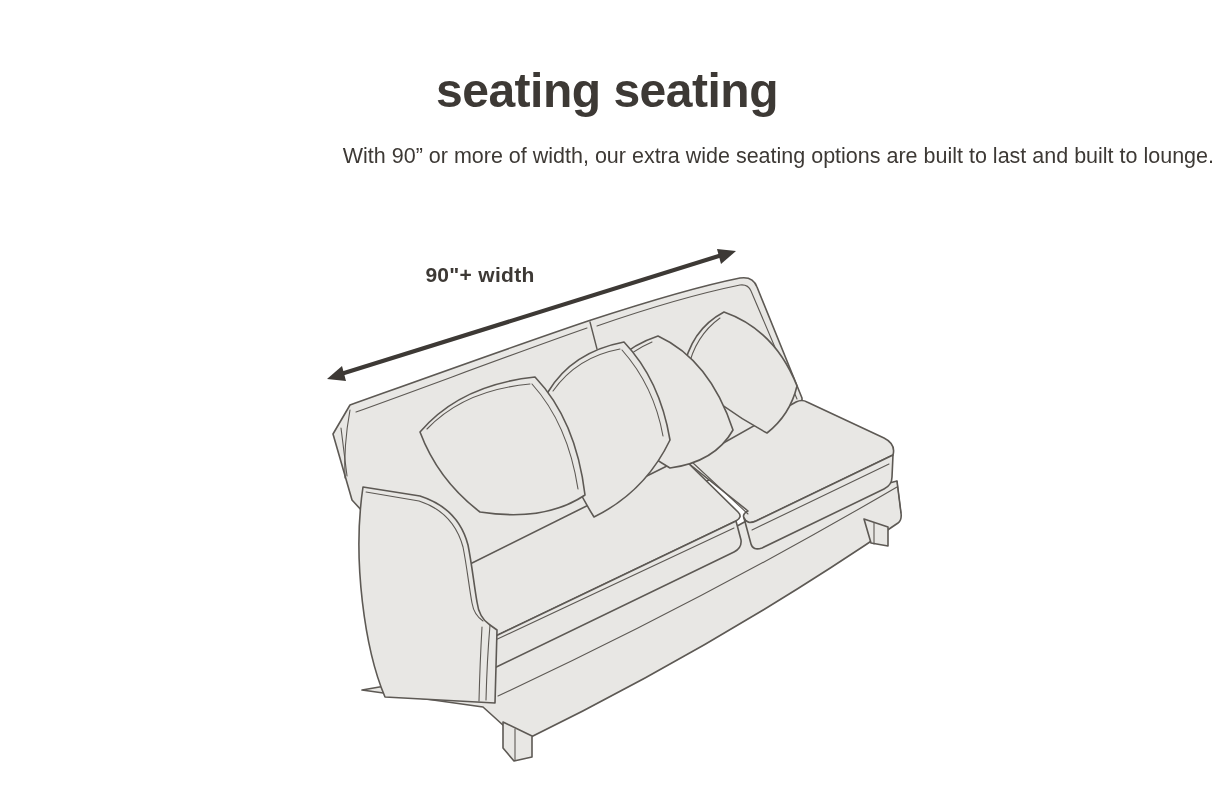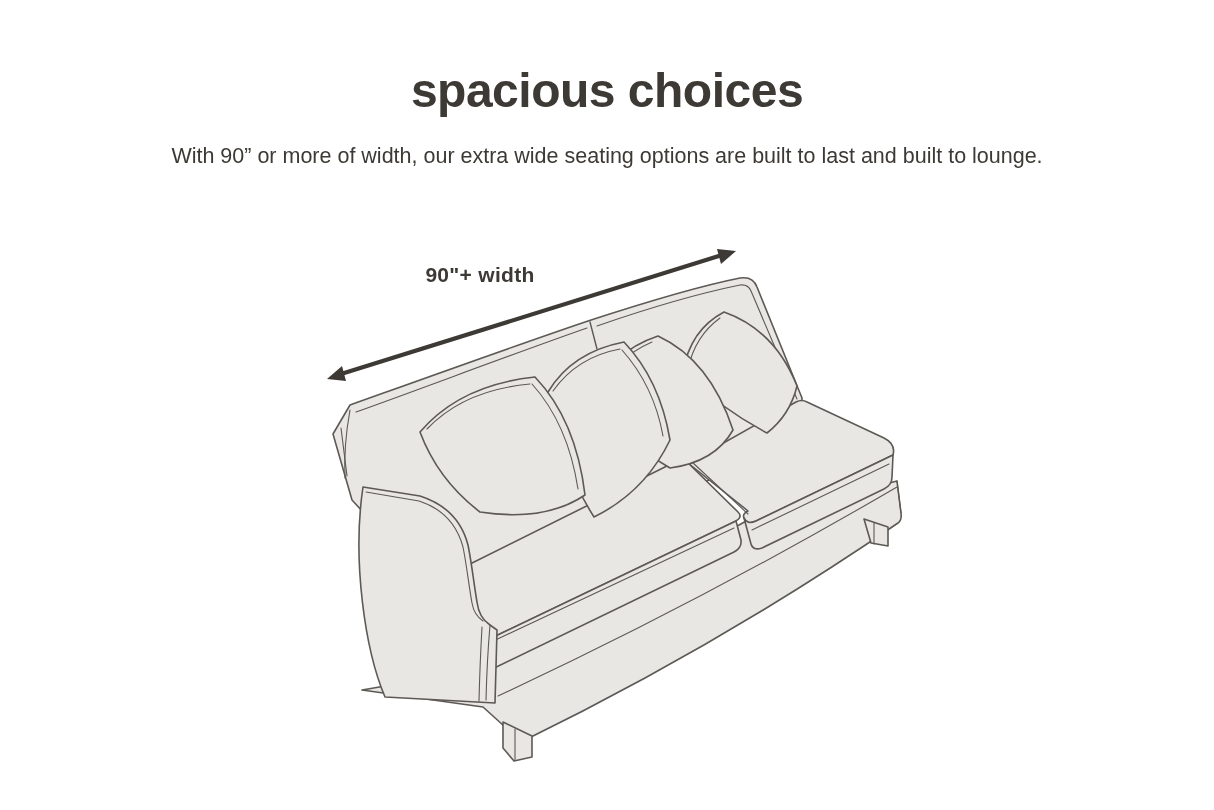--- a/index.html
+++ b/index.html
@@ -26,21 +26,21 @@
     font-size: 48px;
     font-weight: 700;
     letter-spacing: -0.5px;
     color: var(--ink);
     line-height: 1.15;
   }
   .desc {
     position: absolute;
     left: 0;
     width: 100%;
-    text-align: center;
+    text-align: right;
     font-size: 21.5px;
     font-weight: 400;
     color: var(--ink);
     line-height: 28px;
   }
   .desc.line1 { top: 142px; }
   .desc.line2 { top: 170px; }
   .diagram {
     position: absolute;
     left: 300px; top: 230px;
@@ -73,21 +73,21 @@
   }
   .line.thin { stroke-width: 1.1; }
   .arrow-stroke { stroke: var(--ink); }
   .arrow-fill { fill: var(--ink); stroke: none; }
 </style>
 </head>
 <body>
 
 <div class="canvas">
 
-  <h1 class="title">spacious choices</h1>
+  <h1 class="title">seating seating</h1>
 
   <p class="desc line1">With 90” or more of width, our extra wide seating options are built to last and built to lounge.</p>
 
   <div class="diagram">
 
     <svg class="sofa" width="660" height="560" viewBox="300 230 660 560" aria-hidden="true">
 
       <g>
         <line class="arrow-stroke" x1="341" y1="374" x2="722" y2="255" stroke-width="4.2"></line>
         <polygon class="arrow-fill" points="327,379 346,381 342,366"></polygon>

